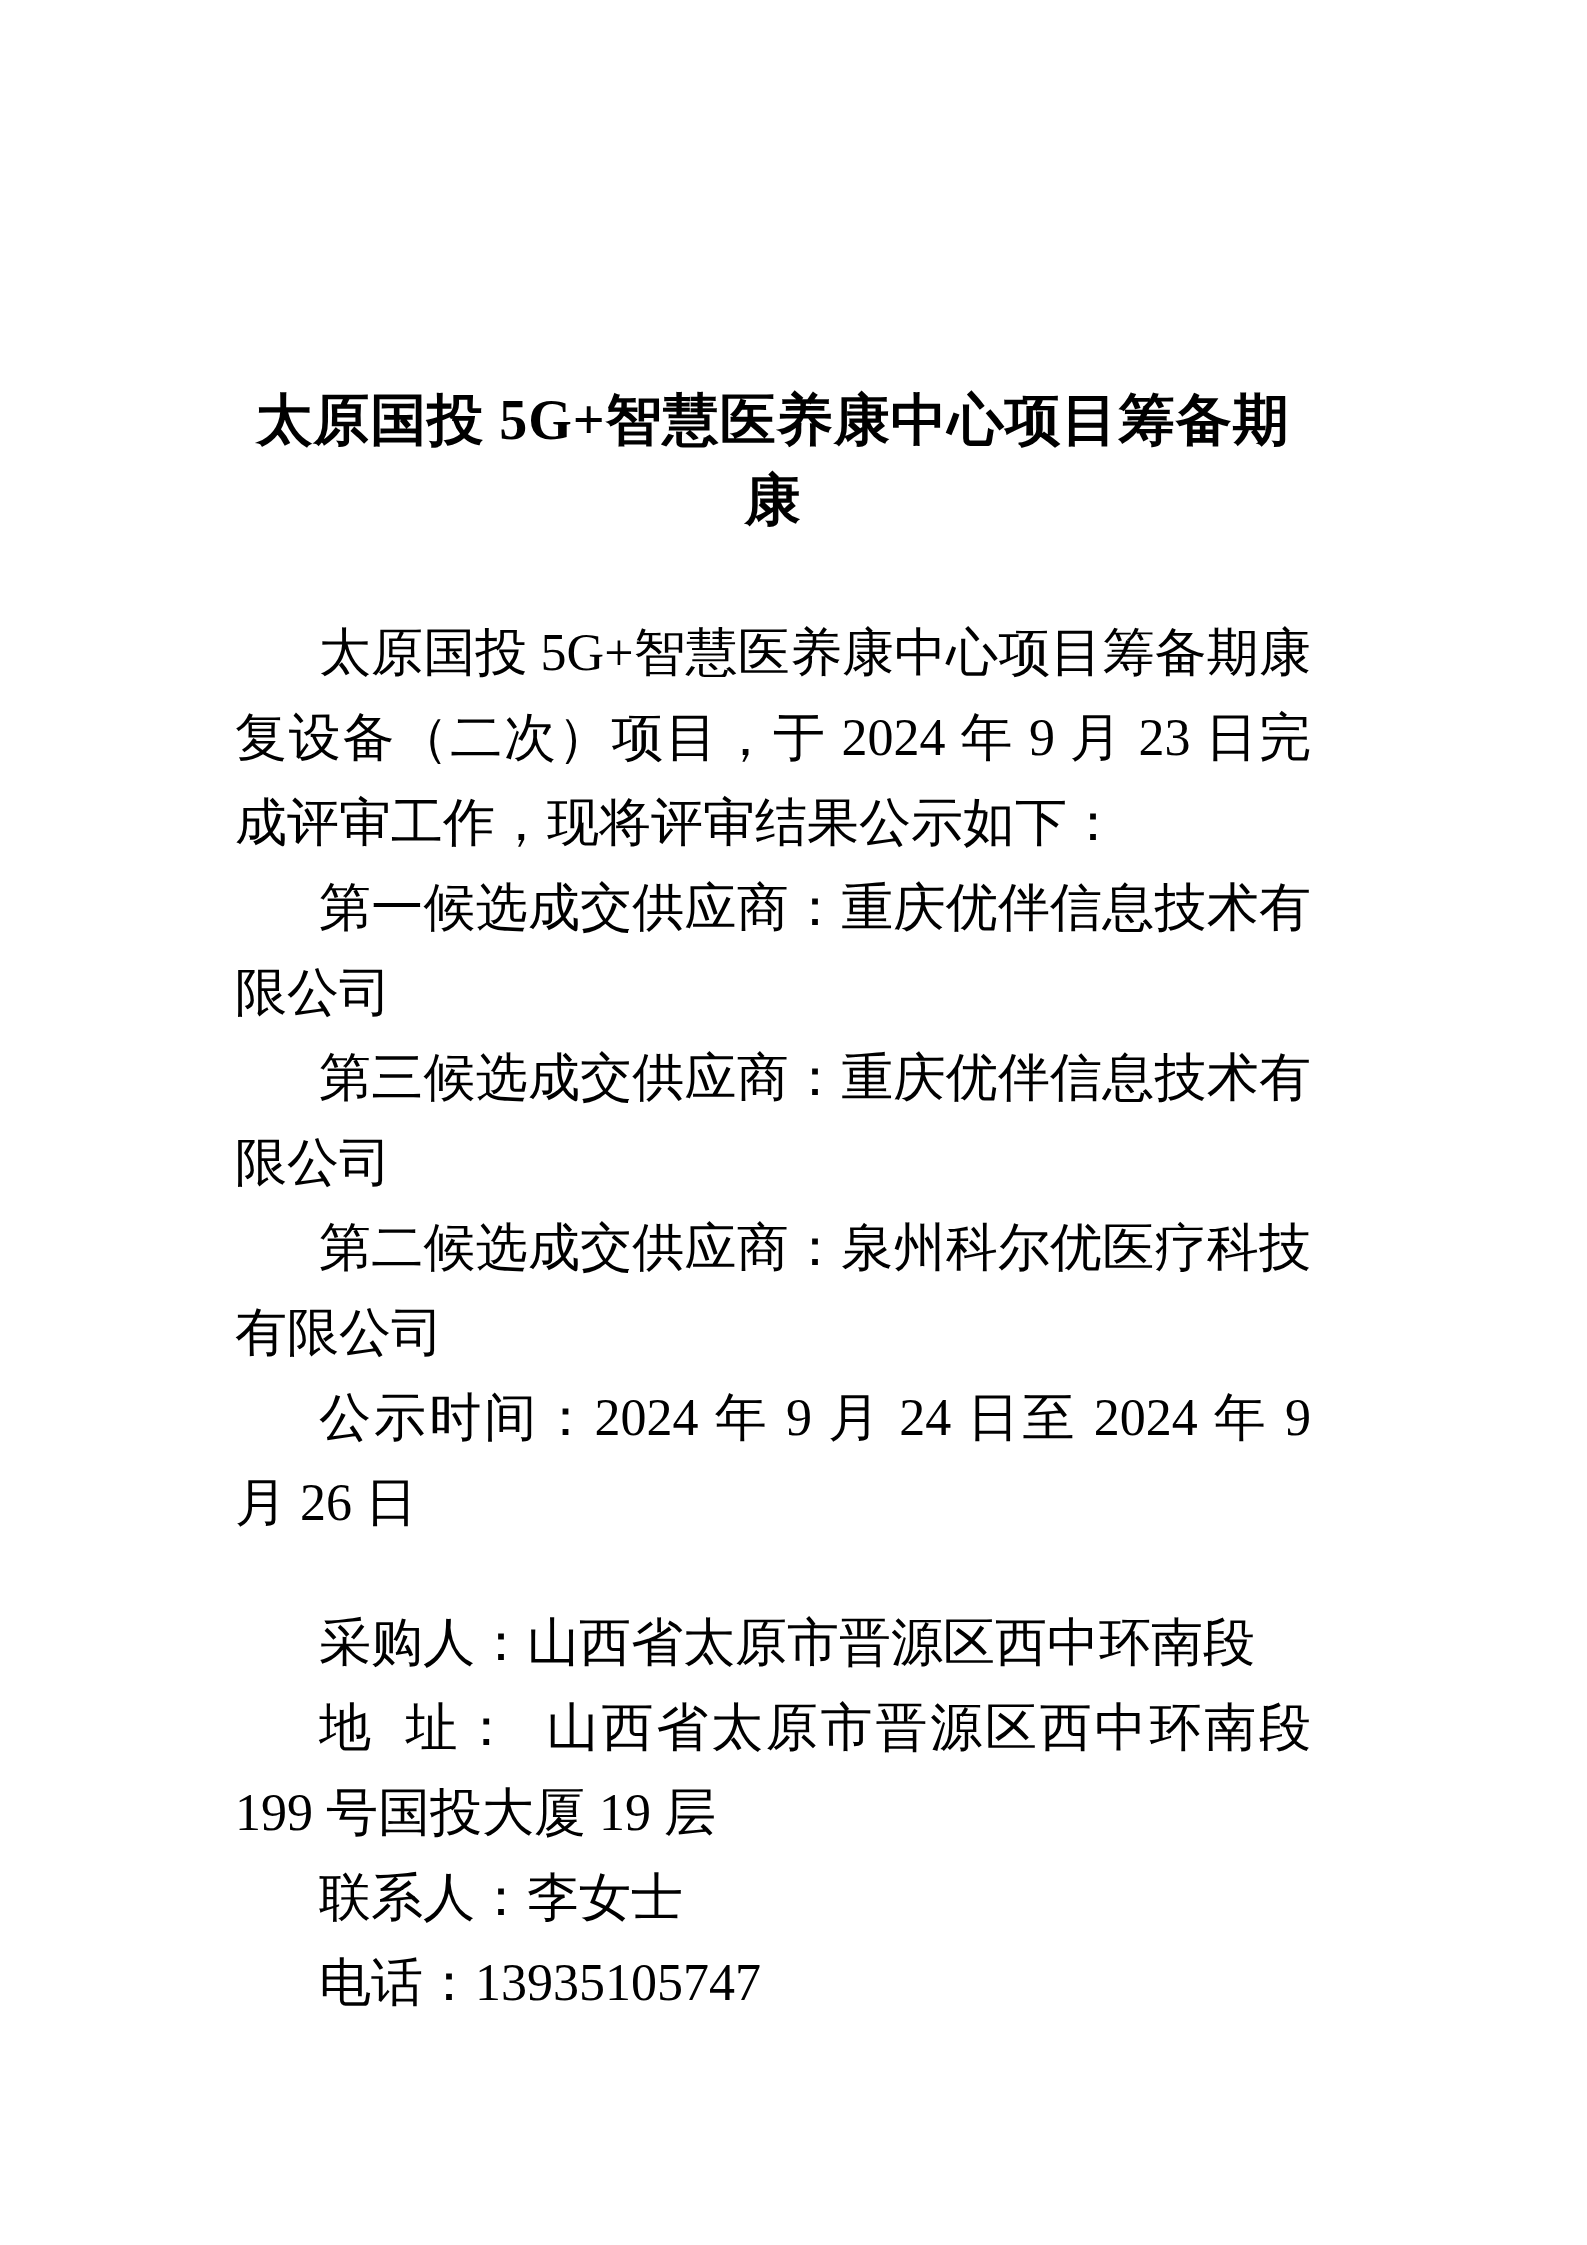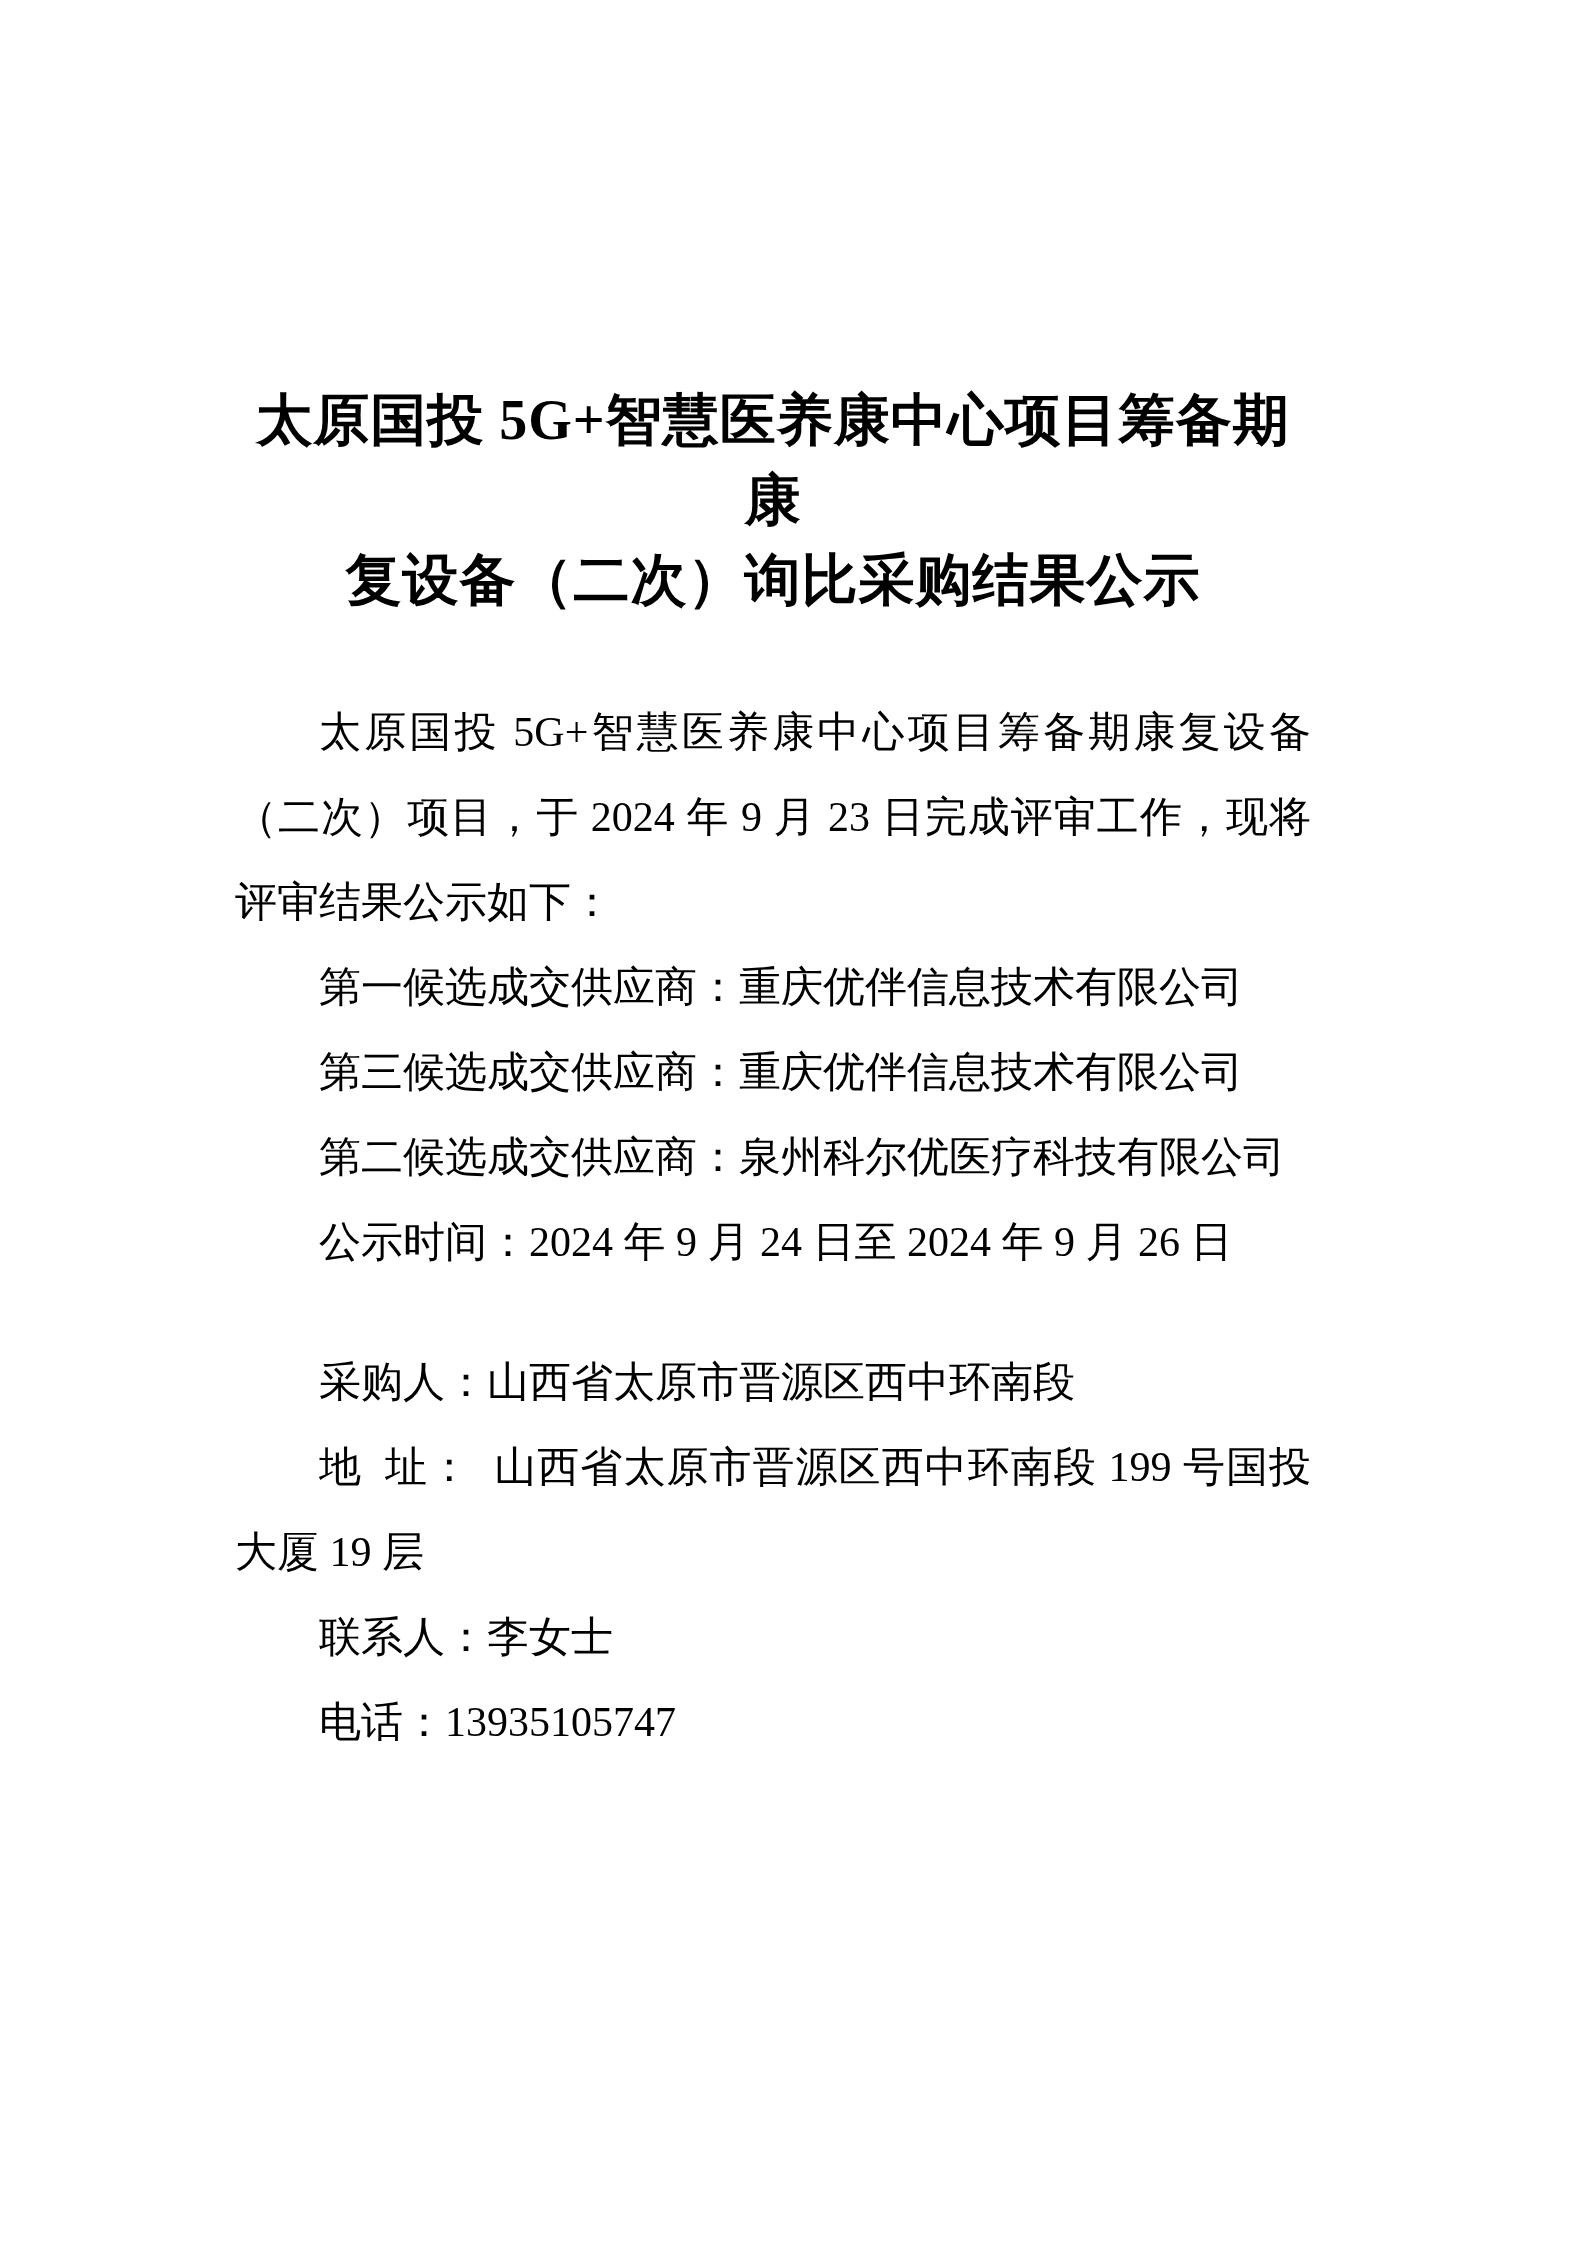--- a/index.html
+++ b/index.html
@@ -35,38 +35,37 @@
     line-height: 72px;
     text-align: center;
     padding-left: 96px; 
     white-space: pre-wrap;
   }
   .doc-body {
     margin-top: 70px;
   }
   .para {
     margin: 0;
-    font-size: 42px;
+    font-size: 52px;
     line-height: 85px;
     text-align: justify;
     text-indent: 84px; 
     white-space: pre-wrap;
   }
   .spacer {
     height: 55px; 
   }
 </style>
 </head>
 <body>
 
 <div class="page">
 
   <div class="doc-title">
     <div>太原国投 5G+智慧医养康中心项目筹备期康</div>
-    <div>复设备（二次）询比采购结果公示</div>
   </div>
 
 
   <div class="doc-body">
     <p class="para">太原国投 5G+智慧医养康中心项目筹备期康复设备（二次）项目，于 2024 年 9 月 23 日完成评审工作，现将评审结果公示如下：</p>
     <p class="para">第一候选成交供应商：重庆优伴信息技术有限公司</p>
     <p class="para">第三候选成交供应商：重庆优伴信息技术有限公司</p>
     <p class="para">第二候选成交供应商：泉州科尔优医疗科技有限公司</p>
     <p class="para">公示时间：2024 年 9 月 24 日至 2024 年 9 月 26 日</p>
 

